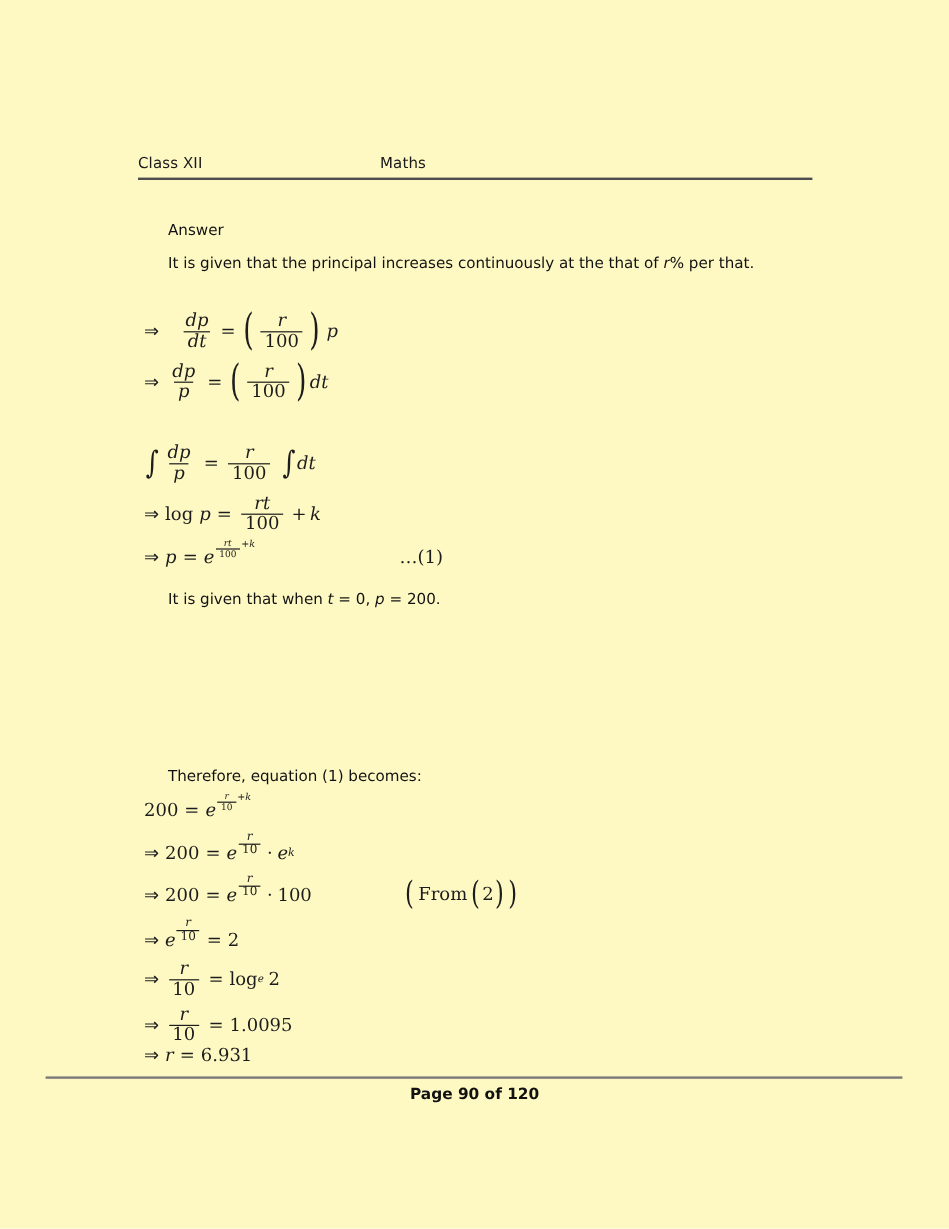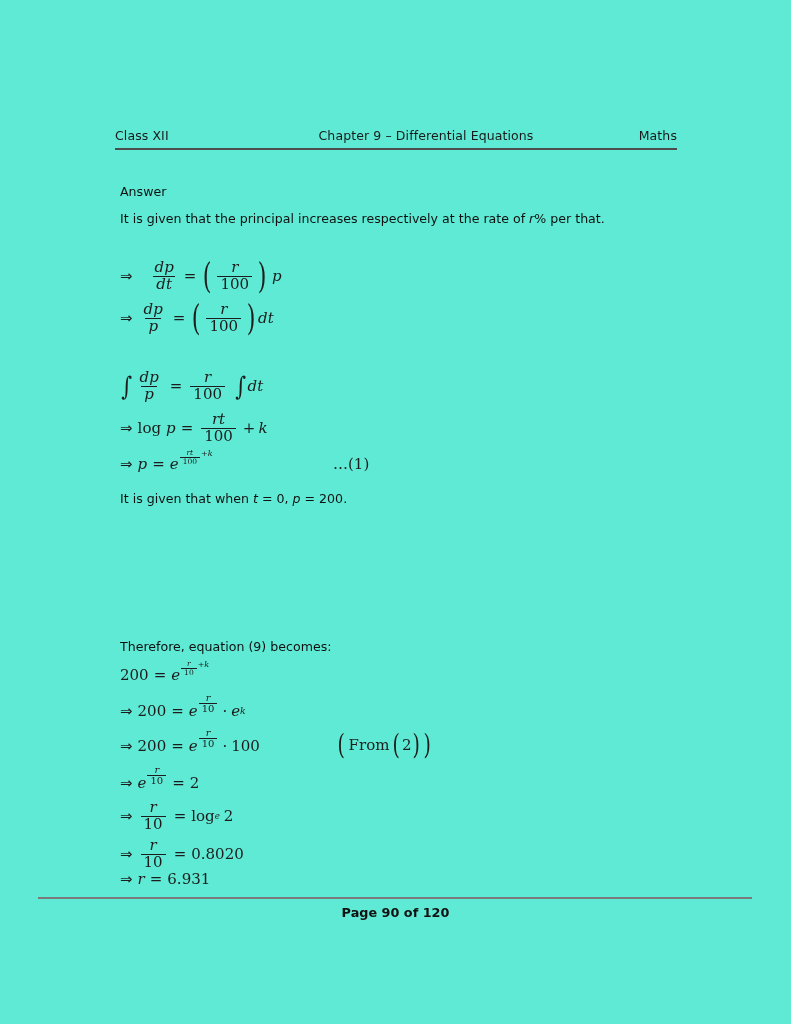--- a/index.html
+++ b/index.html
@@ -13,21 +13,21 @@
     position: relative;
     font-family: "DejaVu Sans", sans-serif;
     color: #000000;
     overflow: hidden;
   }
 
   
   .page {
     position: absolute;
     inset: 0;
-    background: #5eead4;
+    background: #fef9c3;
     text-decoration: underline;
   }
 
   
   .header {
     position: absolute;
     left: 115px;
     top: 128px;
     width: 562px;
     display: flex;
@@ -56,20 +56,21 @@
     left: 120px;
     top: 178px;
     width: 600px;
   }
   .para {
     font-family: "DejaVu Sans", sans-serif;
     font-size: 12.6px;
     line-height: 27px;
     color: #111111;
     white-space: nowrap;
+    margin-left: 20px;
   }
   .para i, .it { font-style: italic; }
 
   
   .math {
     font-family: "DejaVu Serif", serif;
     color: #1c1c1c;
     font-size: 15px;
     display: flex;
     align-items: center;
@@ -181,32 +182,31 @@
     color: #111111;
   }
 </style>
 </head>
 <body>
 
 <div class="page">
 
   <div class="header">
     <span class="h-left">Class XII</span>
-    <span class="h-center">Chapter 9 – Differential Equations</span>
     <span class="h-right">Maths</span>
   </div>
   <div class="header-rule"></div>
 
   <div class="content">
 
     <div class="para">Answer</div>
 
 
     <div class="para">
-      <span>It is given that the principal increases respectively at the rate of </span><i>r</i><span>% per that.</span>
+      <span>It is given that the principal increases continuously at the that of </span><i>r</i><span>% per that.</span>
     </div>
   </div>
 
   <div class="math row" style="left:120px; top:260px;">
     <span class="arrow">⇒</span>
     <span style="display:inline-block;width:11px"></span>
     <span class="frac">
       <span class="num mi">dp</span>
       <span class="den mi">dt</span>
     </span>
@@ -279,21 +279,21 @@
     </span>
   </div>
   <div class="eqno" style="left:333px; top:455px;">…(1)</div>
 
   <div class="para row" style="left:120px; top:485px;">
     <span>It is given that when </span><i>t</i><span> = 0, </span><i>p</i><span> = 200.</span>
   </div>
 
 
 
-  <div class="para row" style="left:120px; top:633px;">Therefore, equation (9) becomes:</div>
+  <div class="para row" style="left:120px; top:633px;">Therefore, equation (1) becomes:</div>
 
   <div class="math row" style="left:120px; top:666px;">
     <span class="mn">200</span>
     <span style="margin:0 5px">=</span>
     <span class="mi">e</span>
     <span class="exp-stack">
       <span class="frac tiny">
         <span class="num mi">r</span>
         <span class="den mn">10</span>
       </span>
@@ -360,21 +360,21 @@
     <span class="mn" style="margin-left:4px">2</span>
   </div>
 
   <div class="math row" style="left:120px; top:838px;">
     <span class="arrow">⇒</span>
     <span class="frac">
       <span class="num mi">r</span>
       <span class="den mn">10</span>
     </span>
     <span style="margin:0 5px">=</span>
-    <span class="mn">0.8020</span>
+    <span class="mn">1.0095</span>
   </div>
 
   <div class="math row" style="left:120px; top:870px;">
     <span class="arrow">⇒</span>
     <span class="mi">r</span>
     <span style="margin:0 5px">=</span>
     <span class="mn">6.931</span>
   </div>
 
   <div class="footer-rule"></div>

